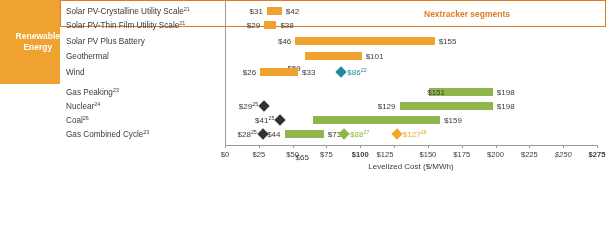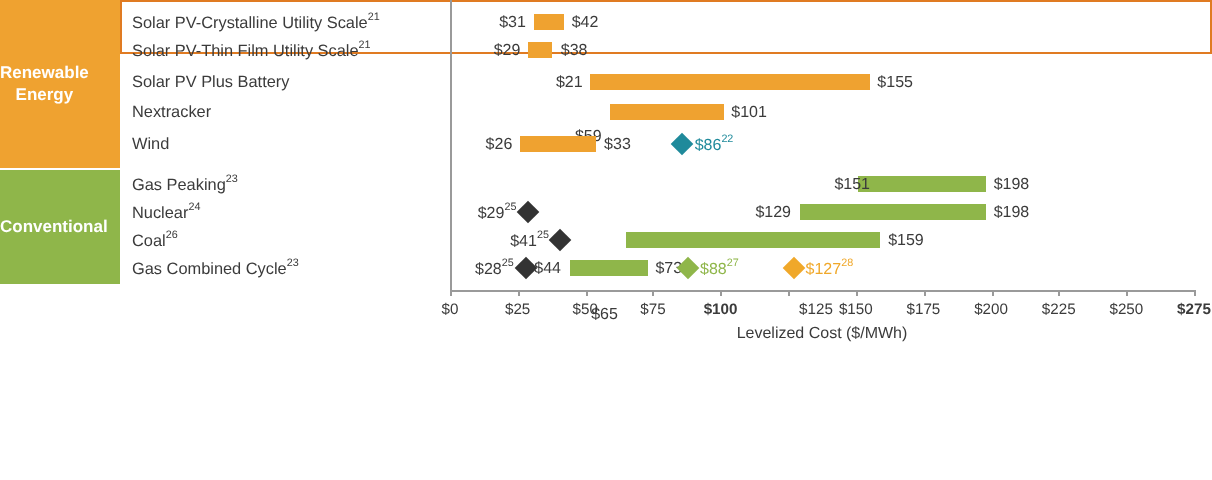--- a/index.html
+++ b/index.html
@@ -1,21 +1,21 @@
 <!DOCTYPE html>
 <html><head>
 <meta charset="utf-8">
 <style>
   html,body{margin:0;padding:0;background:#ffffff;}
   body{width:606px;height:173px;font-family:"Liberation Sans",sans-serif;overflow:hidden;}
 
   #chart{position:relative;width:606px;height:173px;}
 
   
-  .cat-block{position:absolute;left:0;display:flex;align-items:center;justify-content:flex-start;
+  .cat-block{position:absolute;left:0;display:flex;align-items:center;justify-content:flex-end;
              color:#ffffff;font-size:8.5px;font-weight:bold;text-align:center;line-height:1.25;}
   .cat-renewable{top:0;width:60px;height:84px;background:#EFA230;}
   .cat-conventional{top:85px;width:60px;height:57px;background:#8FB64A;}
 
   
   .row-label{position:absolute;left:66px;font-size:8.2px;color:#3b3b3b;white-space:nowrap;
              transform:translateY(-50%);}
   .row-label sup{font-size:5.4px;vertical-align:super;}
 
   .axis-line{position:absolute;left:225px;top:0;width:1px;height:145px;background:#9a9a9a;}
@@ -56,84 +56,82 @@
   .sep{position:absolute;background:#E07B22;height:1px;}
 </style>
 </head>
 <body>
 
 <div id="chart">
 
   <div class="cat-block cat-renewable">
     <span id="cat0">Renewable<br>Energy</span>
   </div>
-  <div class="cat-block cat-conventional">
-    <span>Conventional</span>
-  </div>
 
   <div class="callout" style="left:60px;top:0;width:546px;height:27px;"></div>
+  <div class="callout-text" style="left:424px;top:14px;">Nextracker segments</div>
 
   <div class="axis-line"></div>
   <div class="axis-bottom"></div>
 
   <div id="ticks">
       <div class="tick" style="left: 225px;"></div>
       <div class="tick-label" style="left: 225px;">$0</div>
       <div class="tick" style="left: 258.818px;"></div>
       <div class="tick-label" style="left: 258.818px;">$25</div>
       <div class="tick" style="left: 292.636px;"></div>
       <div class="tick-label" style="left: 292.636px;">$50</div>
       <div class="tick" style="left: 326.455px;"></div>
       <div class="tick-label" style="left: 326.455px;">$75</div>
       <div class="tick" style="left: 360.273px;"></div>
       <div class="tick-label" style="left: 360.273px; font-weight: bold;">$100</div>
       <div class="tick" style="left: 394.091px;"></div>
-      <div class="tick-label" style="left: 408px;">$125</div>
+      <div class="tick-label" style="left: 385px;">$125</div>
       <div class="tick" style="left: 427.909px;"></div>
       <div class="tick-label" style="left: 427.909px;">$150</div>
       <div class="tick" style="left: 461.727px;"></div>
       <div class="tick-label" style="left: 461.727px;">$175</div>
       <div class="tick" style="left: 495.545px;"></div>
       <div class="tick-label" style="left: 495.545px;">$200</div>
       <div class="tick" style="left: 529.364px;"></div>
       <div class="tick-label" style="left: 529.364px;">$225</div>
       <div class="tick" style="left: 563.182px;"></div>
-      <div class="tick-label" style="left: 563.182px;">$250</div>
+      <div class="tick-label" style="left: 563.182px; font-style: italic;">$250</div>
       <div class="tick" style="left: 597px;"></div>
       <div class="tick-label" style="left: 597px; font-weight: bold;">$275</div>
     </div>
 
   <div class="axis-title">Levelized Cost ($/MWh)</div>
 
   <div id="rows">
       <div class="row-label" style="top: 11px;">Solar PV-Crystalline Utility Scale<sup>21</sup></div>
       <div class="bar orange" style="left: 266.935px; width: 14.88px; top: 11px;"></div>
       <div class="val left" style="left: 262.935px; top: 11px;">$31</div>
       <div class="val" style="left: 285.815px; top: 11px;">$42</div>
       <div class="row-label" style="top: 25px;">Solar PV-Thin Film Utility Scale<sup>21</sup></div>
       <div class="bar orange" style="left: 264.229px; width: 12.1745px; top: 25px;"></div>
       <div class="val left" style="left: 260.229px; top: 25px;">$29</div>
       <div class="val" style="left: 280.404px; top: 25px; text-align: center;">$38</div>
       <div class="row-label" style="top: 41px;">Solar PV Plus Battery</div>
       <div class="bar orange" style="left: 295.342px; width: 139.331px; top: 41px;"></div>
-      <div class="val left" style="left: 291.342px; top: 41px;">$21</div>
+      <div class="val left" style="left: 291.342px; top: 41px;">$46</div>
       <div class="val" style="left: 438.673px; top: 41px;">$155</div>
-      <div class="row-label" style="top: 56px;">Nextracker</div>
+      <div class="row-label" style="top: 56px;">Geothermal</div>
       <div class="bar orange" style="left: 304.811px; width: 56.8145px; top: 56px;"></div>
       <div class="val left" style="left: 300.811px; top: 68px;">$59</div>
       <div class="val" style="left: 365.625px; top: 56px;">$101</div>
       <div class="row-label" style="top: 72px;">Wind</div>
       <div class="bar orange" style="left: 260.171px; width: 37.8764px; top: 72px;"></div>
       <div class="val left" style="left: 256.171px; top: 72px;">$26</div>
       <div class="val" style="left: 302.047px; top: 72px;">$33</div>
       <div class="diamond teal" style="left: 341.335px; top: 72px;"></div>
       <div class="val teal" style="left: 347.335px; top: 72px;">$86<sup>22</sup></div>
       <div class="row-label" style="top: 92px;">Gas Peaking<sup>23</sup></div>
       <div class="bar green" style="left: 429.262px; width: 63.5782px; top: 92px;"></div>
-      <div class="val left" style="left: 435px; top: 92px;">$151</div>
+      <div class="val left" style="left: 445px; top: 92px;">$151</div>
       <div class="val" style="left: 496.84px; top: 92px;">$198</div>
       <div class="row-label" style="top: 106px;">Nuclear<sup>24</sup></div>
       <div class="bar green" style="left: 399.502px; width: 93.3382px; top: 106px;"></div>
       <div class="val left" style="left: 395.502px; top: 106px;">$129</div>
       <div class="val" style="left: 496.84px; top: 106px;">$198</div>
       <div class="diamond black" style="left: 264.229px; top: 106px;"></div>
       <div class="val left" style="left: 258.229px; top: 106px;">$29<sup>25</sup></div>
       <div class="row-label" style="top: 120px;">Coal<sup>26</sup></div>
       <div class="bar green" style="left: 312.927px; width: 127.156px; top: 120px;"></div>
       <div class="val left" style="left: 308.927px; top: 120px; margin-top: 37px;">$65</div>

